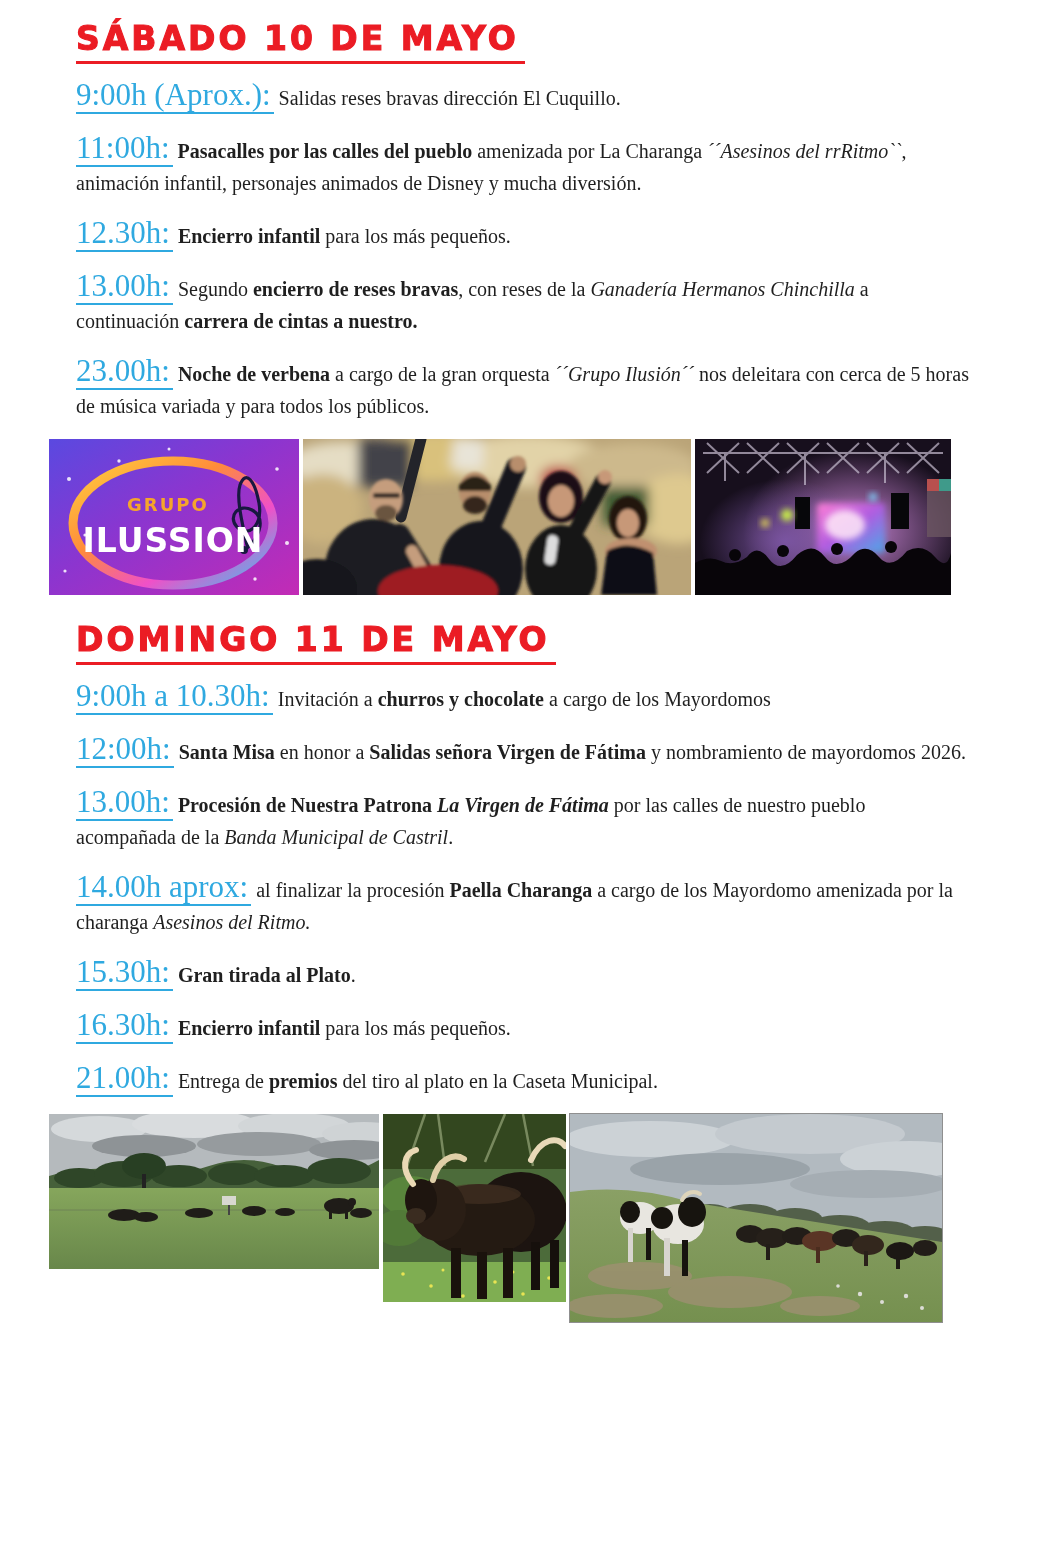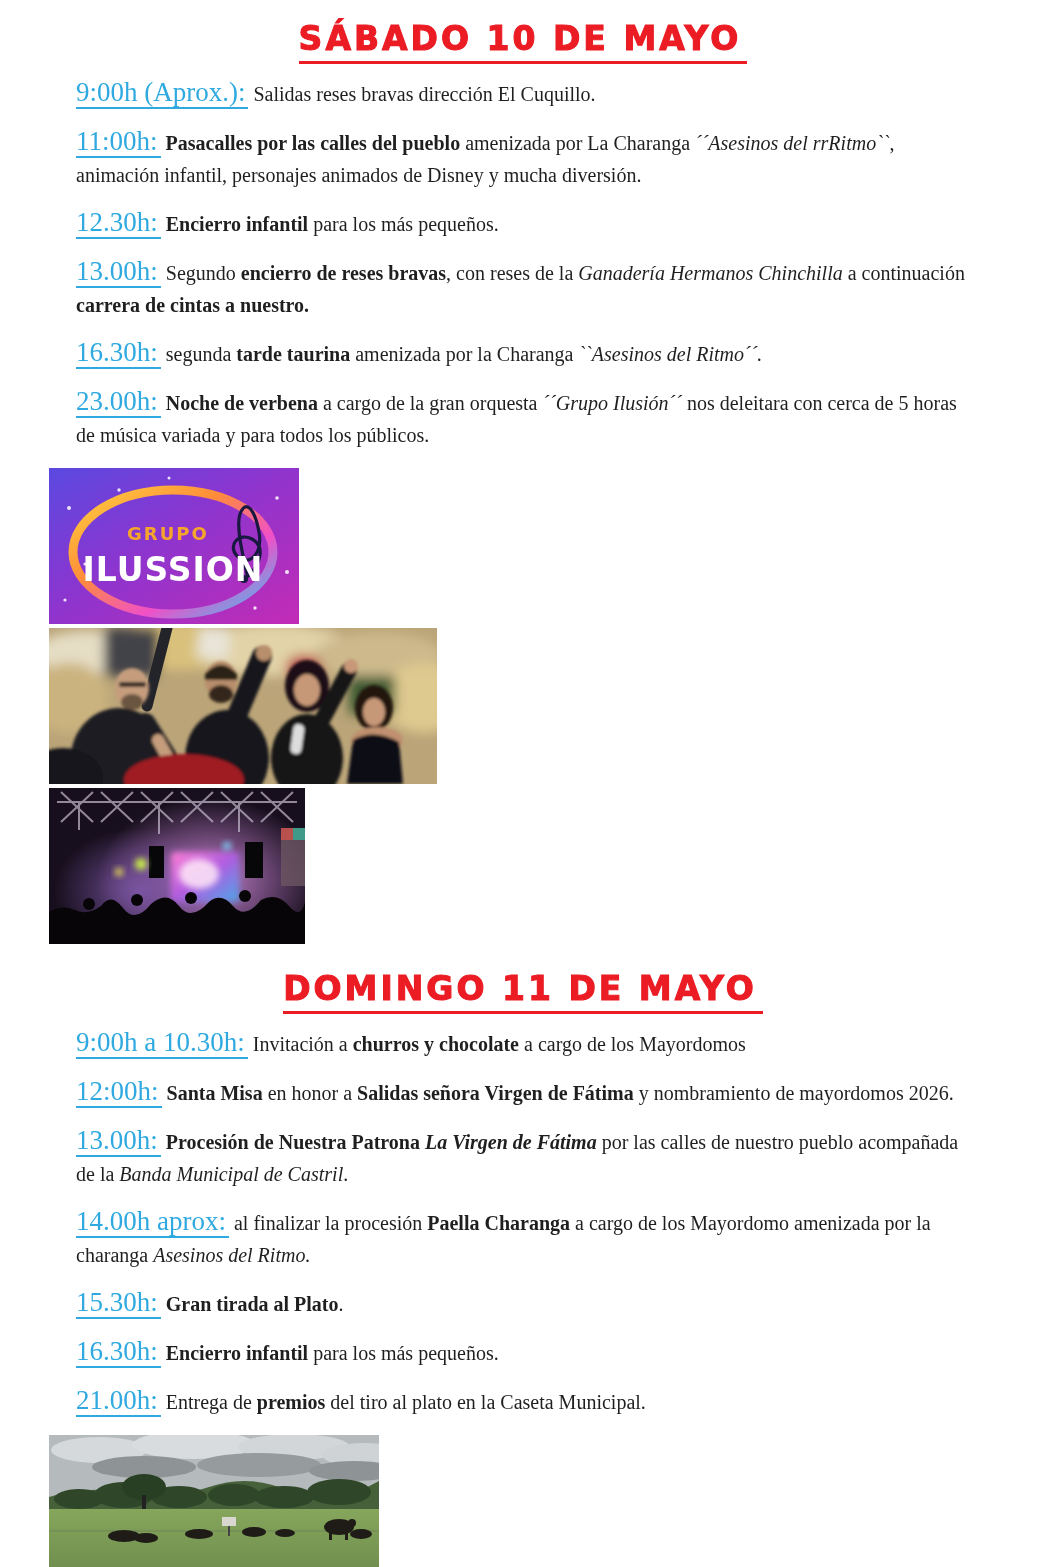--- a/index.html
+++ b/index.html
@@ -5,21 +5,21 @@
   * { box-sizing: border-box; }
   html, body { margin: 0; padding: 0; }
   body {
     width: 1044px; height: 1567px;
     background: #ffffff;
     font-family: "Liberation Serif", serif;
     color: #1e1e1e;
     overflow: hidden;
   }
   .page { padding: 20px 74px 0 76px; }
-  .title-wrap { margin: 0 0 14px 0; text-align: center; }
+  .title-wrap { margin: 0 0 14px 0; }
   .section-title {
     display: inline-block;
     font-family: "DejaVu Sans", sans-serif;
     font-weight: 900;
     font-size: 33px;
     letter-spacing: 3px;
     line-height: 1.15;
     color: var(--red, #EB1C24);
     -webkit-text-stroke: 1.1px var(--red, #EB1C24);
     border-bottom: 3px solid var(--red, #EB1C24);
@@ -28,50 +28,49 @@
     white-space: nowrap;
   }
   .entries .entry {
     font-size: 20px;
     line-height: 1.6;
     margin: 0 0 17px 0;
     color: #1f1f1f;
   }
   .time {
     color: var(--blue, #2FA9E0);
-    font-size: 27px;
+    font-size: 31px;
     line-height: 1.1;
     border-bottom: 2px solid var(--blue, #2FA9E0);
     padding-right: 3px;
   }
   .run-r { font-weight: normal; }
   .run-b { font-weight: bold; }
   .run-i { font-style: italic; }
   .run-bi { font-weight: bold; font-style: italic; }
-  .photo-row { display: flex; align-items: flex-start; gap: 4px; margin-left: -27px; flex-direction: column; }
+  .photo-row { display: flex; align-items: flex-start; gap: 4px; margin-left: -27px; }
   .photo-row.row1 { margin-top: 0; margin-bottom: 26px; }
   .photo-row.row2 { margin-top: 8px; }
   svg.photo { display: block; flex: 0 0 auto; }
   .herd-frame { outline: 1px solid #8f8f8f; }
 </style>
 </head>
 <body>
 
 <div class="page">
 
   <section>
     <div class="title-wrap">
       <h1 class="section-title">SÁBADO 10 DE MAYO</h1>
     </div>
     <div class="entries">
         <p class="entry"><span class="time">9:00h (Aprox.):</span> <span class="run-r">Salidas reses bravas dirección El Cuquillo.</span></p>
         <p class="entry"><span class="time">11:00h:</span> <span class="run-b">Pasacalles por las calles del pueblo</span><span class="run-r"> amenizada por La Charanga </span><span class="run-i">´´Asesinos del rrRitmo``</span><span class="run-r">, animación infantil, personajes animados de Disney y mucha diversión.</span></p>
         <p class="entry"><span class="time">12.30h:</span> <span class="run-b">Encierro infantil</span><span class="run-r"> para los más pequeños.</span></p>
         <p class="entry"><span class="time">13.00h:</span> <span class="run-r">Segundo </span><span class="run-b">encierro de reses bravas</span><span class="run-r">, con reses de la </span><span class="run-i">Ganadería Hermanos Chinchilla</span><span class="run-r"> a continuación </span><span class="run-b">carrera de cintas a nuestro.</span></p>
-        <p class="entry"><span class="time">16.30h:</span> <span class="run-r">segunda </span><span class="run-b">tarde taurina</span><span class="run-r"> amenizada por la Charanga </span><span class="run-i">``Asesinos del Ritmo´´.</span></p>
         <p class="entry"><span class="time">23.00h:</span> <span class="run-b">Noche de verbena</span><span class="run-r"> a cargo de la gran orquesta </span><span class="run-i">´´Grupo Ilusión´´</span><span class="run-r"> nos deleitara con cerca de 5 horas de música variada y para todos los públicos.</span></p>
       </div>
   </section>
 
   <div class="photo-row row1">
 
     <svg class="photo" width="250" height="156" viewBox="0 0 250 156" role="img">
       <defs>
         <linearGradient id="lgBg" x1="0" y1="0" x2="1" y2="1">
           <stop offset="0" stop-color="#5a49e0"></stop>

